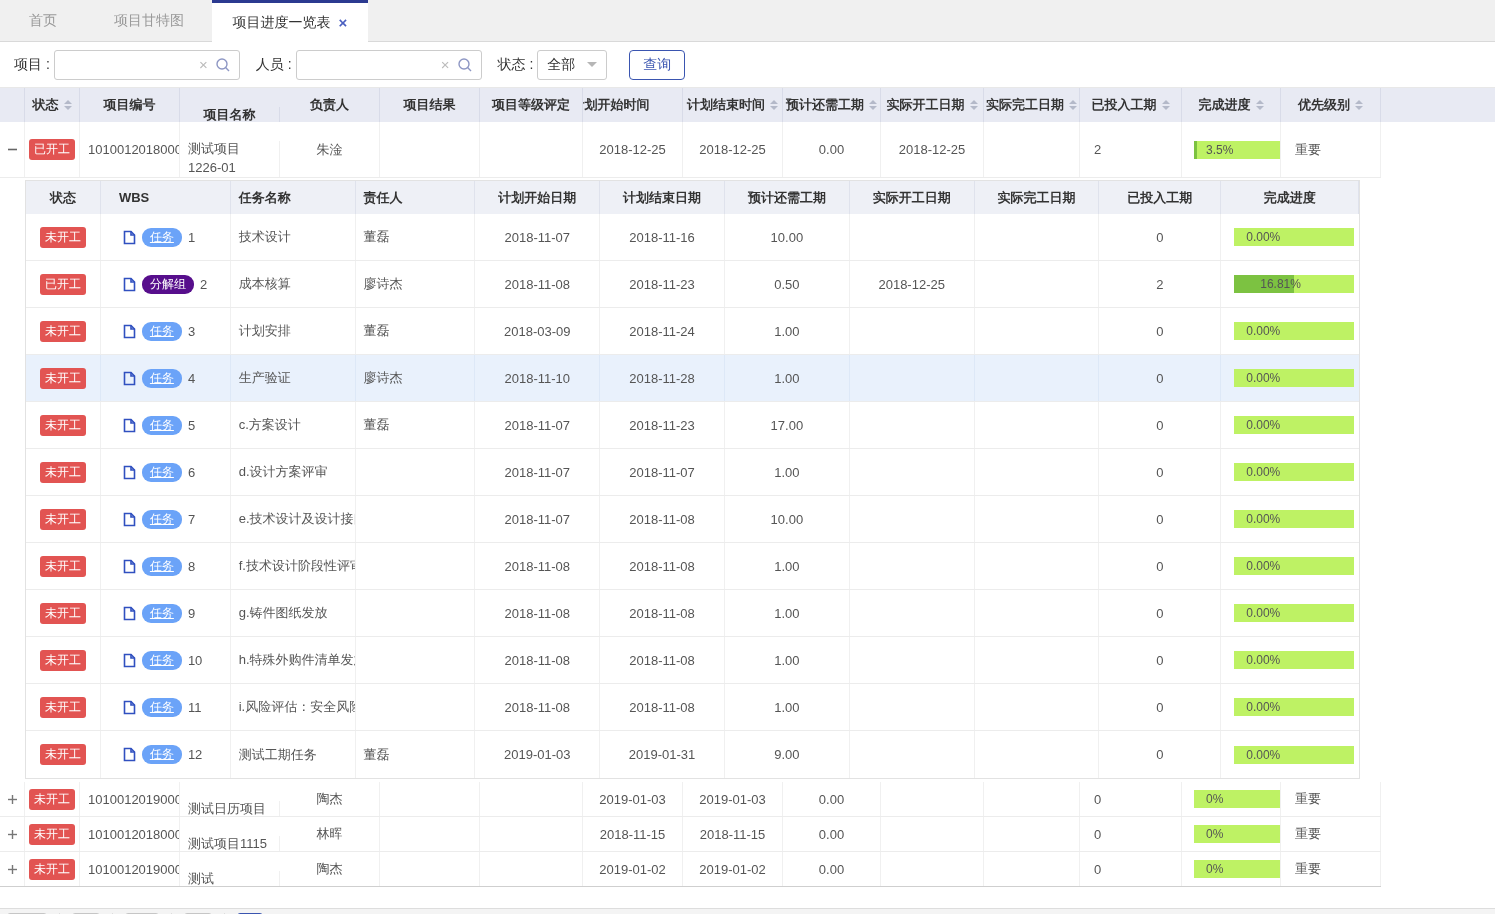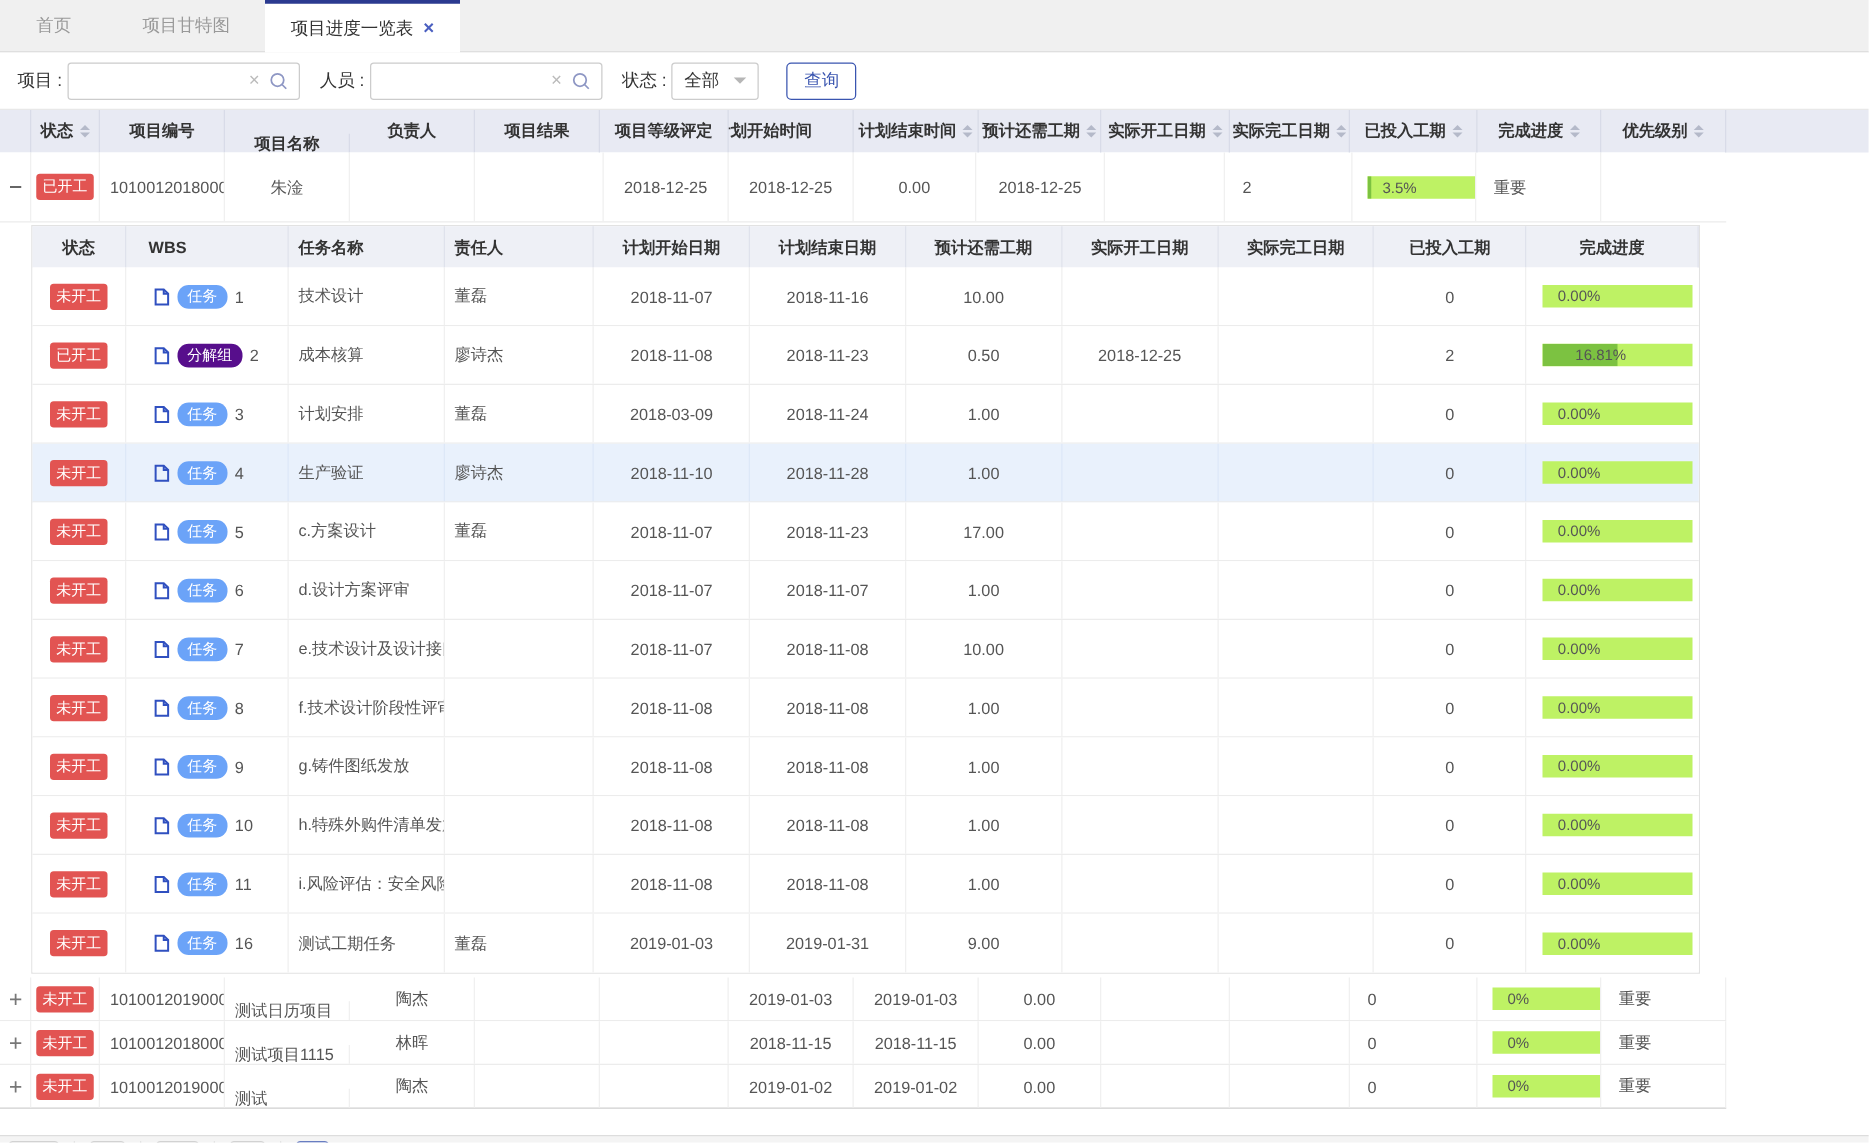--- a/index.html
+++ b/index.html
@@ -83,21 +83,21 @@
 
   .sc-status{width:75px;} .sc-wbs{width:130px;} .sc-task{width:125px;} .sc-owner{width:120px;}
   .sc-pstart{width:125px;} .sc-pend{width:125px;} .sc-remain{width:125px;} .sc-astart{width:125px;}
   .sc-aend{width:125px;} .sc-invested{width:122px;} .sc-progress{width:138px; border-right:none;}
   .sc-wbs { justify-content:flex-start; padding-left:22px; gap:6px; }
   .shead .sc-wbs { padding-left:18px; }
   .sc-task, .sc-owner { justify-content:flex-start; padding-left:8px; }
 
   .doc-icon svg { display:block; }
   .wbs-badge { color:#fff; font-size:12px; padding:1px 8px; border-radius:9px; white-space:nowrap; }
-  .badge-task { background:#6ba3f8; }
+  .badge-task { background:#6ba3f8;text-decoration:underline; }
   .badge-group { background:#570e8c; }
   .wbs-num { color:#555; }
 
   
   .pager { position:absolute; left:0; top:908px; width:1495px; height:40px; background:#f4f4f4;
            border-top:1px solid #ddd; display:flex; align-items:flex-start; padding:4px 0 0 7px; }
   .pg-box { height:22px; border:1px solid #c6c6c6; background:#fff; border-radius:3px; }
   .pg-sep { width:1px; height:22px; background:#ddd; margin:0 12px; }
   .pg-active { border:1px solid #3a55b0; }
 </style>
@@ -232,20 +232,21 @@
 <div class="prow">
   <div class="cell mc-exp exp-icon">
     <svg width="11" height="11" viewBox="0 0 11 11">
         <line x1="1" y1="5.5" x2="10" y2="5.5" stroke="#666" stroke-width="1.6"></line>
       </svg>
   </div>
   <div class="cell mc-status">
     <span class="badge-status">已开工</span>
   </div>
   <div class="cell mc-pnum left pad8">1010012018000</div>
+  <div class="cell mc-pname left name-wrap">测试项目1226-01</div>
   <div class="cell mc-owner">朱淦</div>
   <div class="cell mc-result"></div>
   <div class="cell mc-grade"></div>
   <div class="cell mc-pstart">2018-12-25</div>
   <div class="cell mc-pend">2018-12-25</div>
   <div class="cell mc-remain">0.00</div>
   <div class="cell mc-astart">2018-12-25</div>
   <div class="cell mc-aend"></div>
   <div class="cell mc-invested left pad14">2</div>
   <div class="cell mc-progress left">
@@ -607,21 +608,21 @@
       <span class="badge-status">未开工</span>
     </div>
     <div class="cell sc-wbs">
       <span class="doc-icon">
         <svg width="13" height="15" viewBox="0 0 13 15">
               <path d="M1.5 1.5 h6.5 l3.5 3.5 v8.5 h-10 z" fill="none" stroke="#3050c0" stroke-width="1.6"></path>
               <path d="M8 1.5 v3.5 h3.5" fill="none" stroke="#3050c0" stroke-width="1.6"></path>
             </svg>
       </span>
       <span class="wbs-badge badge-task">任务</span>
-      <span class="wbs-num">16</span>
+      <span class="wbs-num">12</span>
     </div>
     <div class="cell sc-task">测试工期任务</div>
     <div class="cell sc-owner">董磊</div>
     <div class="cell sc-pstart">2019-01-03</div>
     <div class="cell sc-pend">2019-01-31</div>
     <div class="cell sc-remain">9.00</div>
     <div class="cell sc-astart"></div>
     <div class="cell sc-aend"></div>
     <div class="cell sc-invested">0</div>
     <div class="cell sc-progress left">

